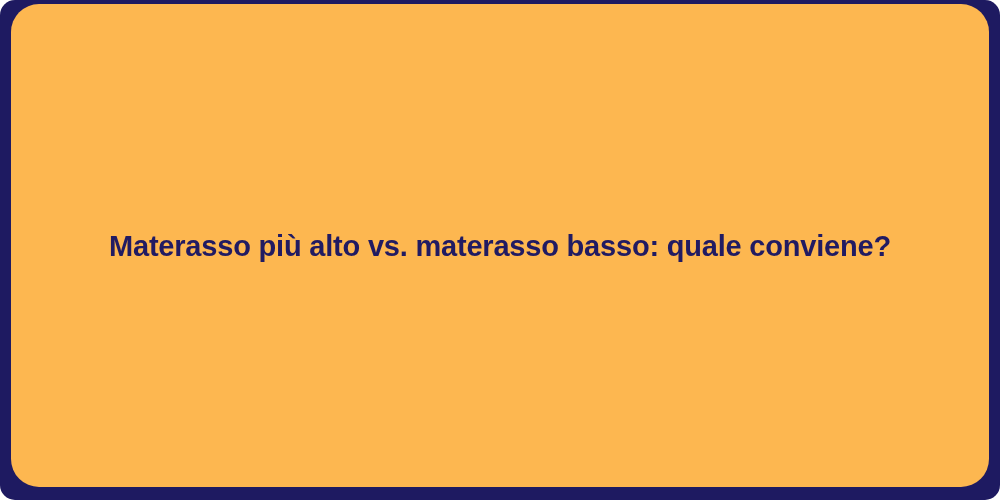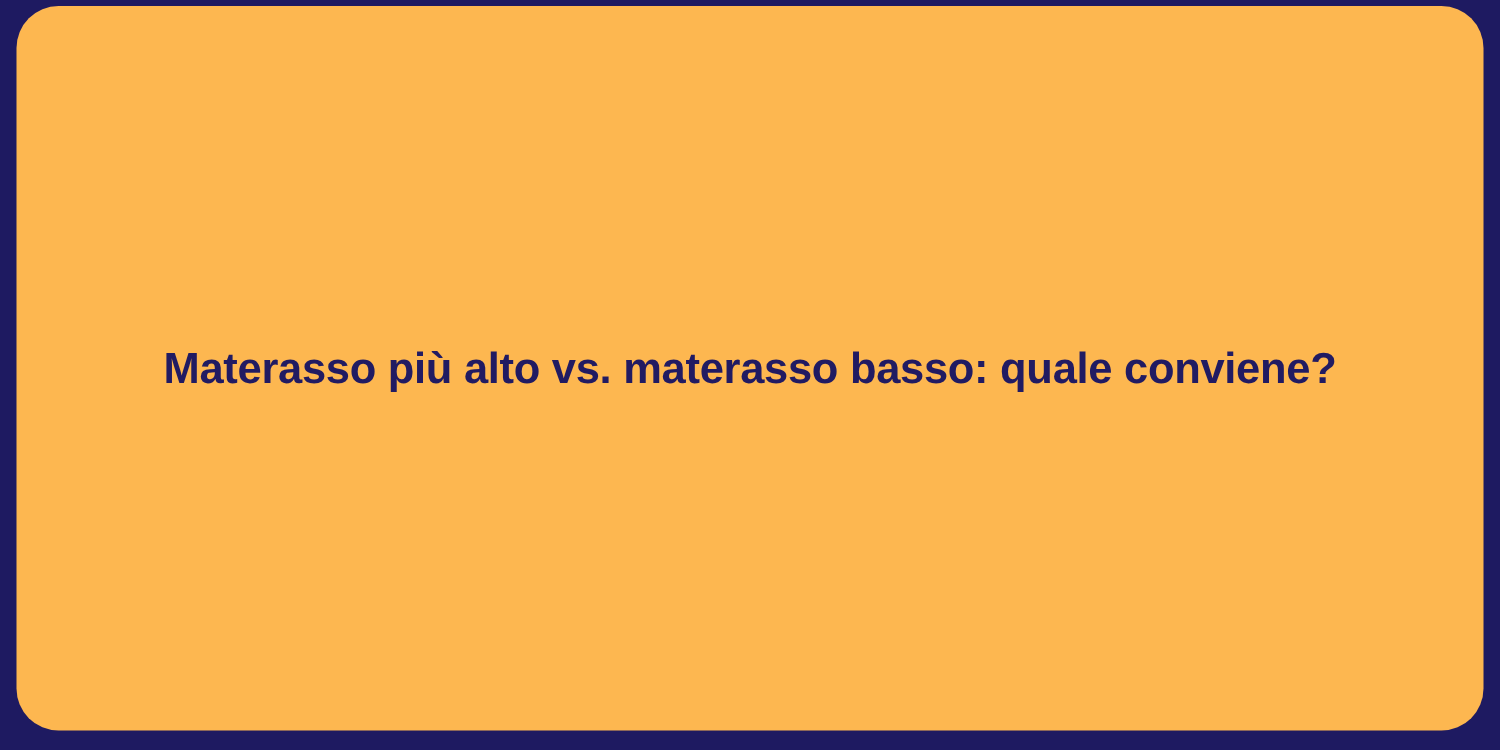--- a/index.html
+++ b/index.html
@@ -13,20 +13,21 @@
     font-family: "Liberation Sans", sans-serif;
   }
 
   #title-card-frame {
     position: relative;
     box-sizing: border-box;
     width: 1000px;
     height: 500px;
     background: #1E1A61;
     padding: 4px 11px 13px 11px;
+    border-radius: 15px;
   }
 
   #title-card-surface {
     box-sizing: border-box;
     width: 100%;
     height: 100%;
     background: #FDB750;
     border-radius: 28px;
     display: flex;
     align-items: center;

